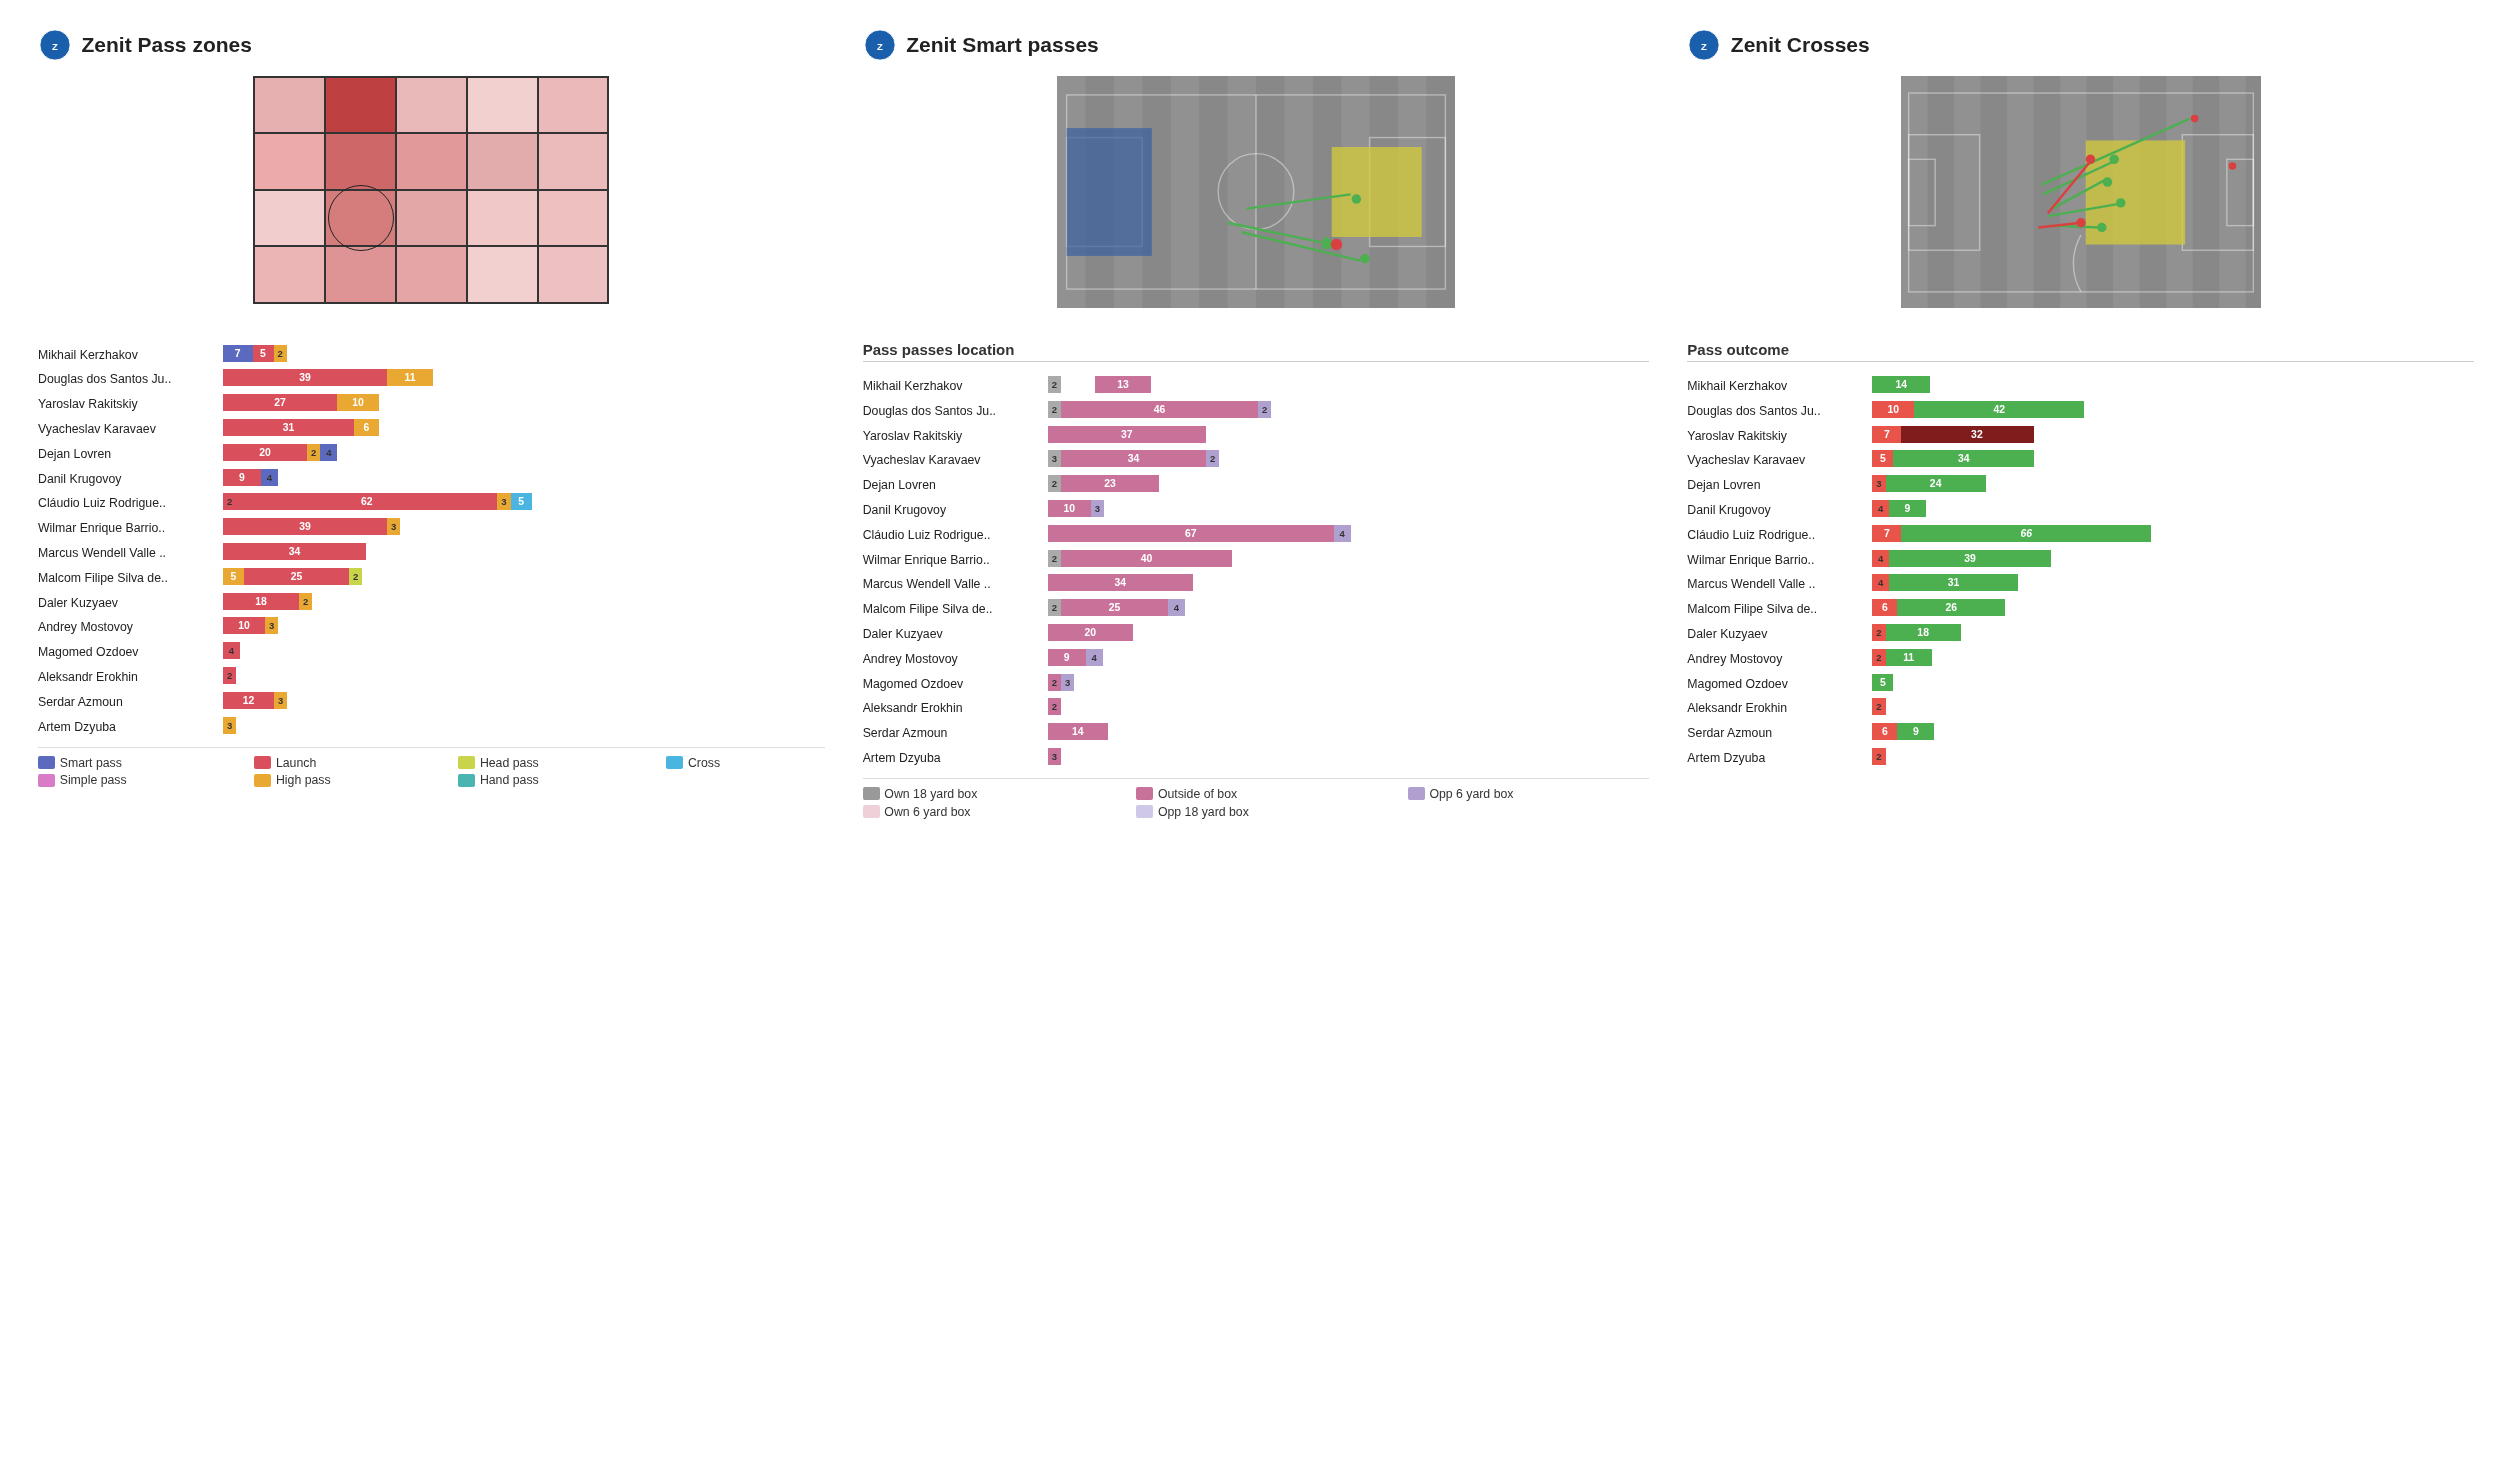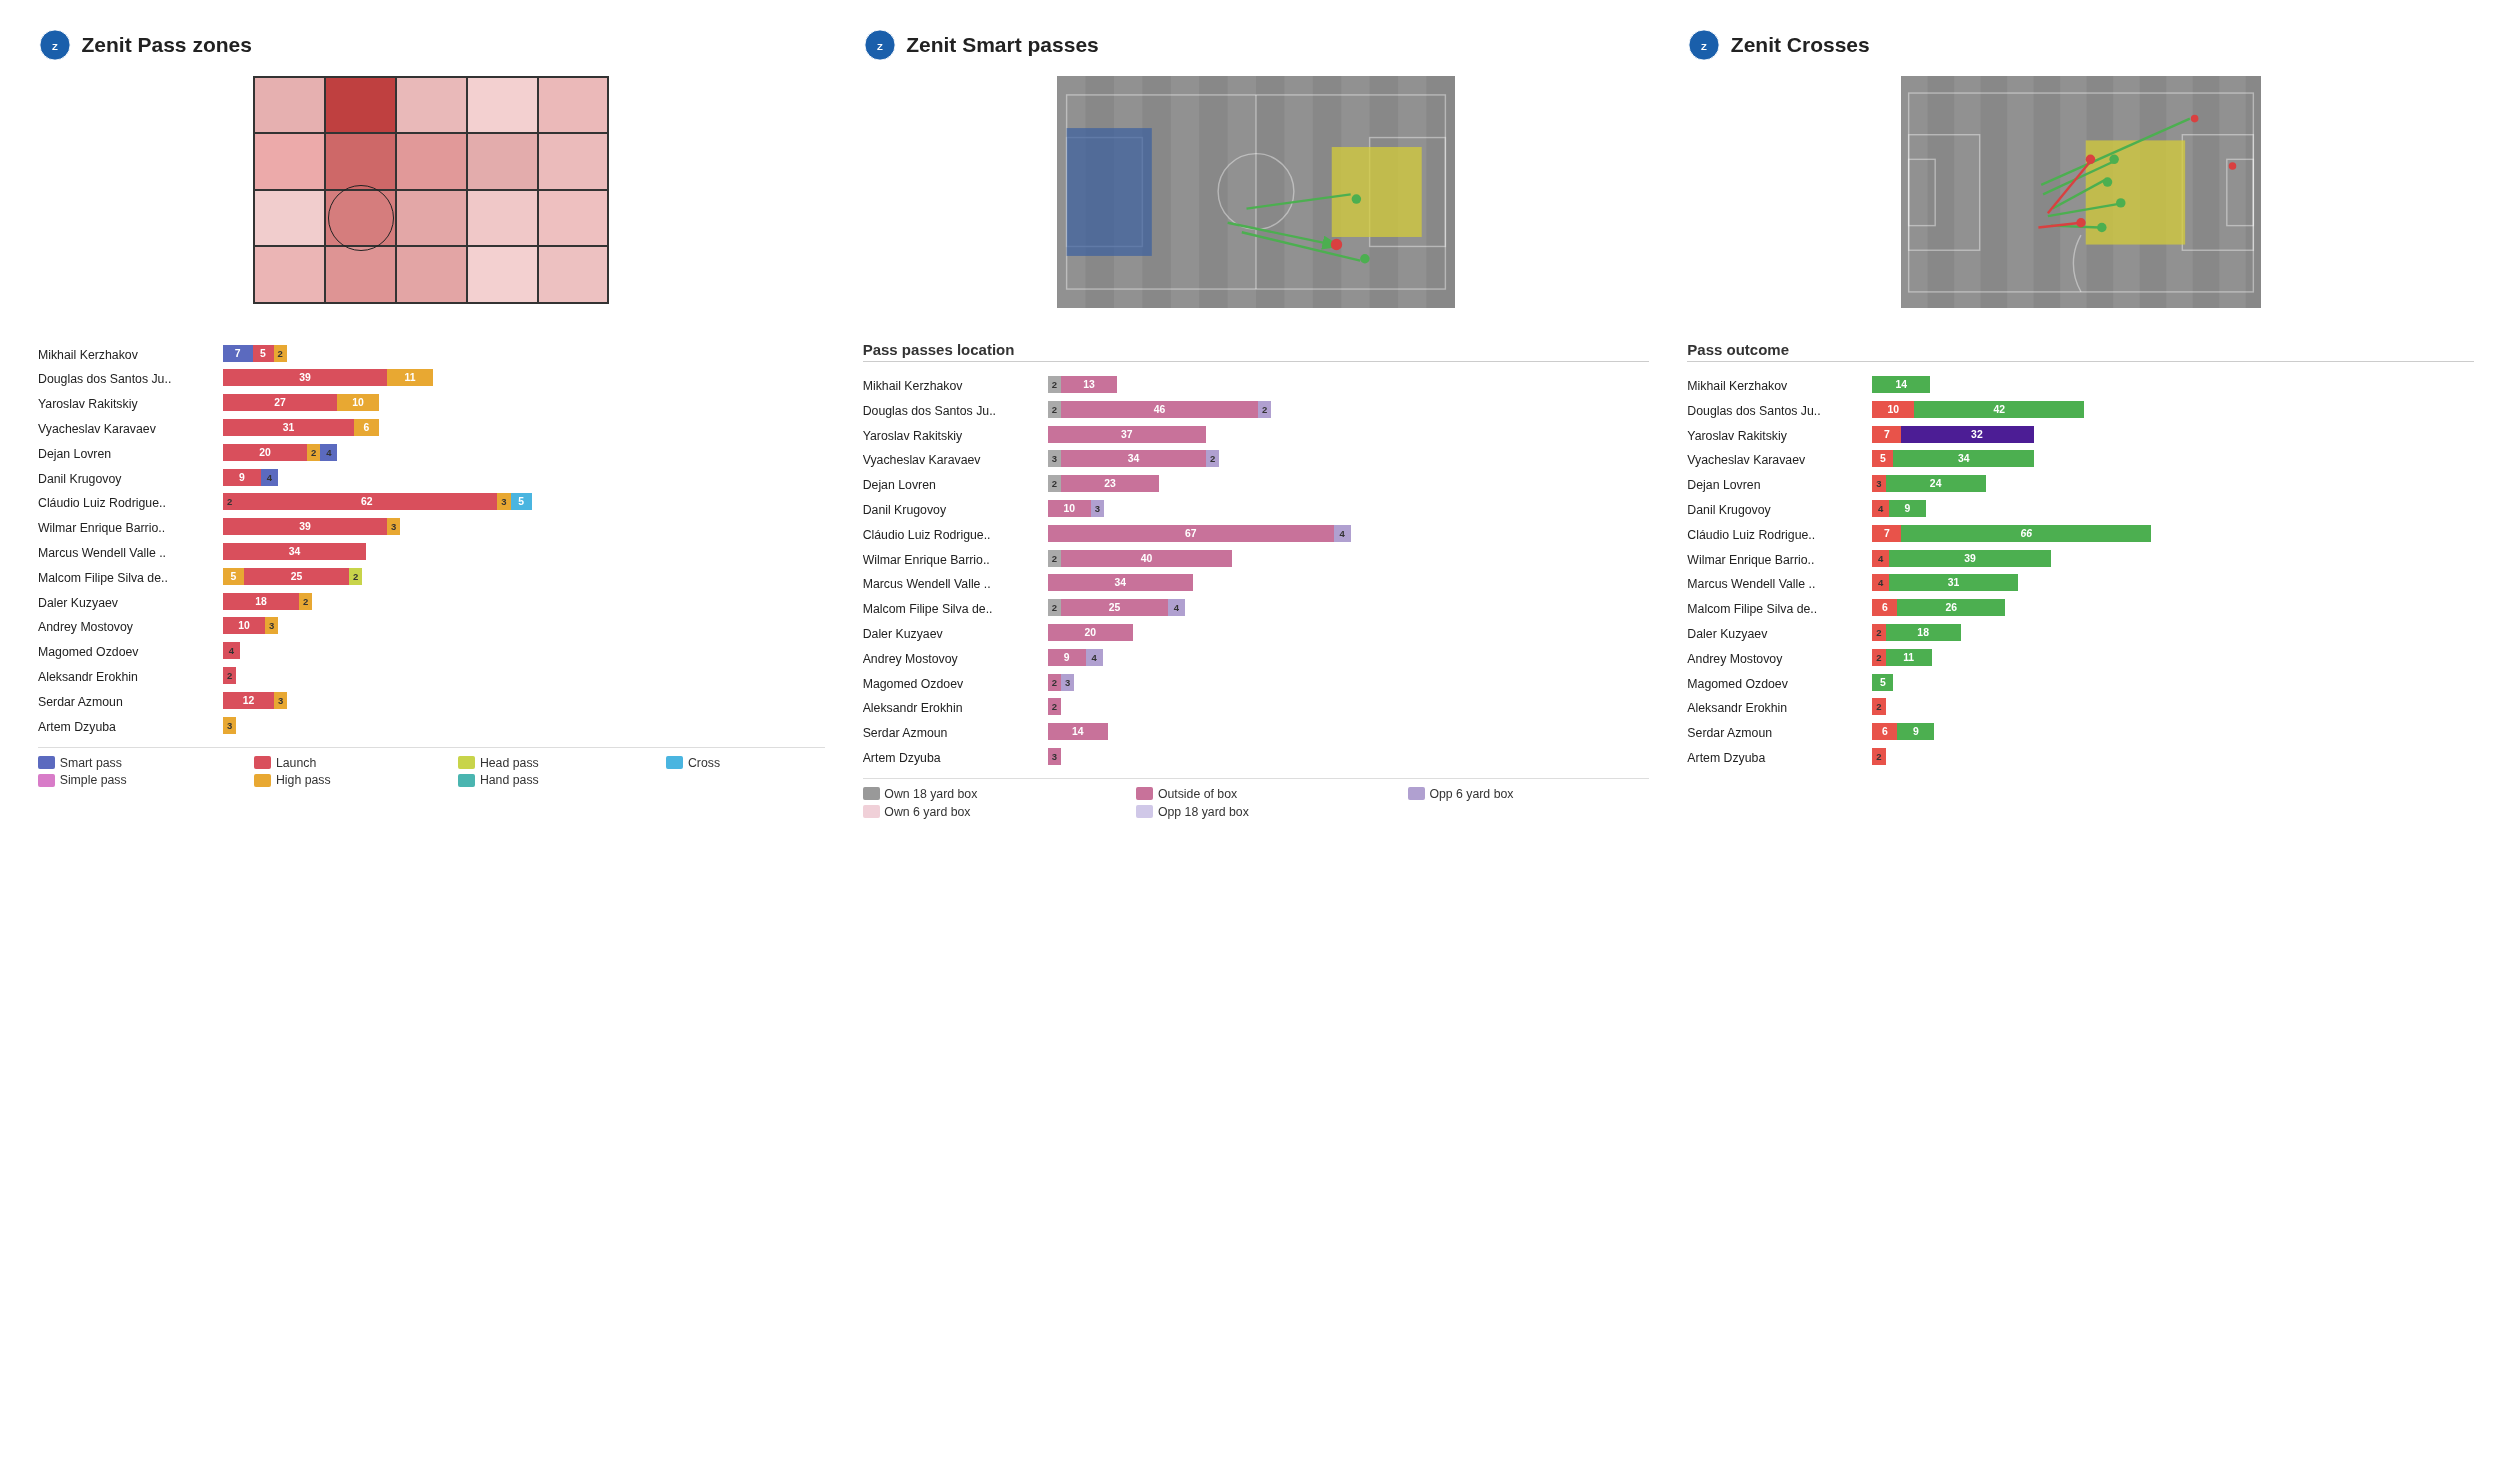--- a/index.html
+++ b/index.html
@@ -357,21 +357,21 @@
         </defs>
       </svg>
     </div>
 
     <div class="chart-title">Pass passes location</div>
     <div class="player-rows" id="pass-ending-rows">
         <div class="player-row">
           <div class="player-name">Mikhail Kerzhakov</div>
           <div class="bar-container">
             <div class="bar-segment" style="width: 13.3px; background-color: rgb(170, 170, 170); color: rgb(51, 51, 51); font-size: 9.5px;">2</div>
-            <div class="bar-segment" style="width: 56px; background-color: rgb(200, 114, 154);">13</div>
+            <div class="bar-segment" style="width: 56px; background-color: rgb(200, 114, 154); margin-left: 34px;">13</div>
           </div>
         </div>
         <div class="player-row">
           <div class="player-name">Douglas dos Santos Ju..</div>
           <div class="bar-container">
             <div class="bar-segment" style="width: 13.3px; background-color: rgb(170, 170, 170); color: rgb(51, 51, 51); font-size: 9.5px;">2</div>
             <div class="bar-segment" style="width: 197px; background-color: rgb(200, 114, 154);">46</div>
             <div class="bar-segment" style="width: 13.3px; background-color: rgb(176, 160, 208); color: rgb(51, 51, 51); font-size: 9.5px;">2</div>
           </div>
         </div>
@@ -559,21 +559,21 @@
           <div class="player-name">Douglas dos Santos Ju..</div>
           <div class="bar-container">
             <div class="bar-segment" style="width: 42px; background-color: rgb(232, 83, 74);">10</div>
             <div class="bar-segment" style="width: 170px; background-color: rgb(76, 175, 80);">42</div>
           </div>
         </div>
         <div class="player-row">
           <div class="player-name">Yaroslav Rakitskiy</div>
           <div class="bar-container">
             <div class="bar-segment" style="width: 29px; background-color: rgb(232, 83, 74);">7</div>
-            <div class="bar-segment" style="width: 133px; background-color: #4c1d95; padding-left: 20px;">32</div>
+            <div class="bar-segment" style="width: 133px; background-color: #7f1d1d; padding-left: 20px;">32</div>
           </div>
         </div>
         <div class="player-row">
           <div class="player-name">Vyacheslav Karavaev</div>
           <div class="bar-container">
             <div class="bar-segment" style="width: 21px; background-color: rgb(232, 83, 74);">5</div>
             <div class="bar-segment" style="width: 141px; background-color: rgb(76, 175, 80);">34</div>
           </div>
         </div>
         <div class="player-row">

